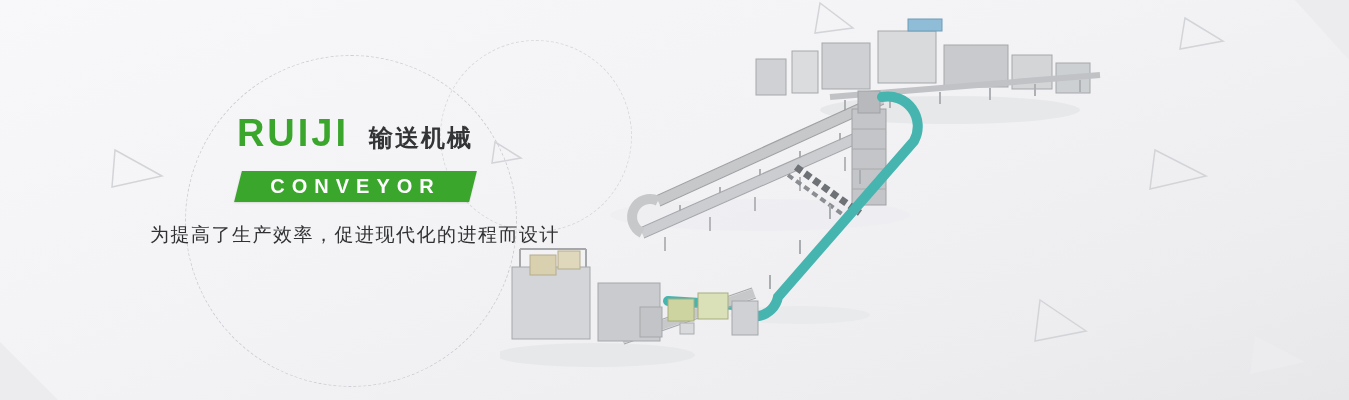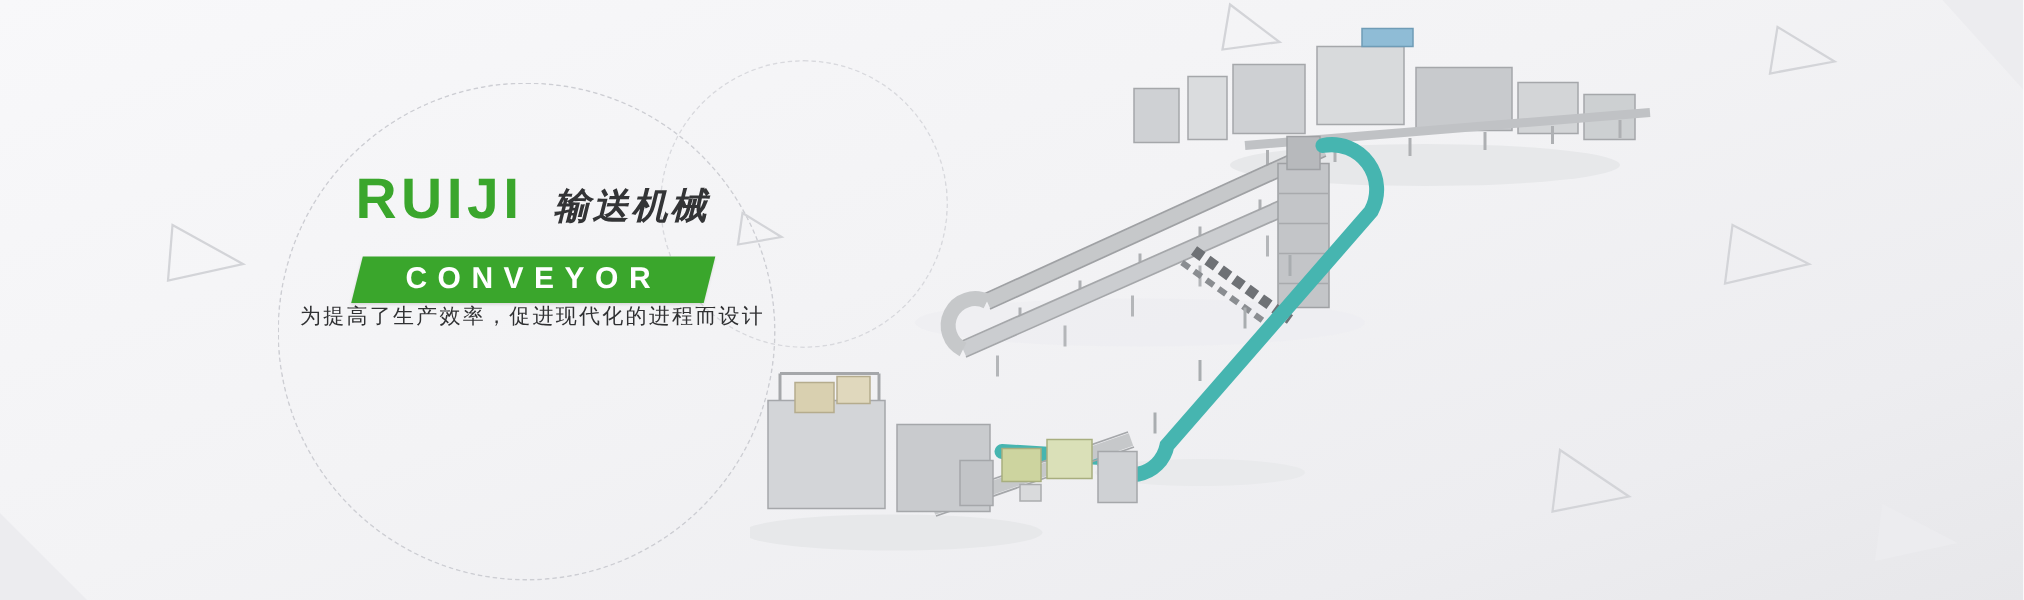--- a/index.html
+++ b/index.html
@@ -21,38 +21,38 @@
   
   .text-block{
     position:absolute;left:150px;top:112px;width:410px;
     text-align:center;z-index:3;
   }
   .brand-row{display:flex;justify-content:center;align-items:baseline;gap:20px;text-align:right;}
   .brand{
     color:#3aa62c;font-size:38px;font-weight:bold;letter-spacing:3px;
   }
   .brand-cn{
-    color:#333436;font-size:24px;font-weight:bold;font-style:italic;letter-spacing:2px;
+    color:#333436;font-size:24px;font-weight:bold;letter-spacing:2px;
   }
   .title{
     margin-top:10px;color:#2f3032;font-size:34px;font-weight:bold;letter-spacing:2px;
     white-space:nowrap;
   }
   .badge{
     margin:16px auto 0;width:235px;height:31px;
     background:#3aa62c;transform:skewX(-14deg);
     box-shadow:0 1px 2px rgba(0,0,0,.12);
   }
   .badge span{
     display:block;transform:skewX(14deg);
     color:#ffffff;font-size:20px;font-weight:bold;letter-spacing:7px;
     line-height:31px;text-align:center;
   }
   .subtitle{
-    margin-top:0;color:#303133;font-size:14px;letter-spacing:1.5px;
+    margin-top:20px;color:#303133;font-size:19px;letter-spacing:1.5px;
     white-space:nowrap;
   }
   
   .illustration{position:absolute;left:500px;top:5px;z-index:2;}
   .decor svg{position:absolute;left:0;top:0;}
 </style>
 </head>
 <body>
 
 <div class="banner">

